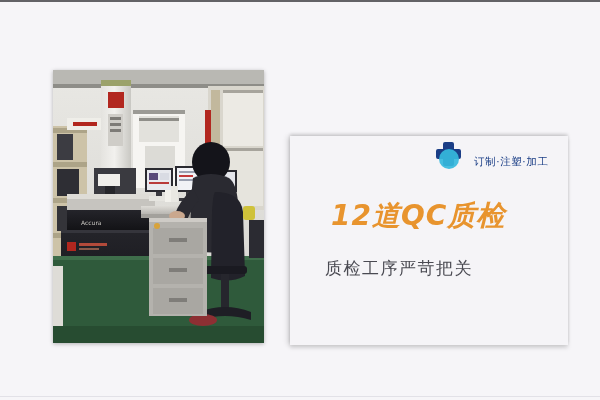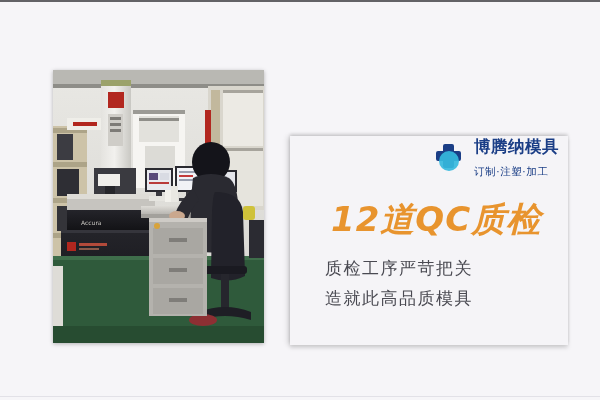--- a/index.html
+++ b/index.html
@@ -91,41 +91,41 @@
     white-space: nowrap;
     margin-top: 10px;
   }
 
   
   .headline {
     position: absolute;
     left: 41px;
     top: 61px;
     font-family: "DejaVu Sans", sans-serif;
-    font-size: 34px;
+    font-size: 28px;
     font-weight: 700;
     font-style: italic;
     color: #e8942e;
     letter-spacing: 1px;
     white-space: nowrap;
   }
 
   
   .body-lines {
     position: absolute;
     left: 35px;
     top: 121px;
   }
   .body-line {
     font-family: "DejaVu Serif", serif;
     font-size: 17px;
     color: #4a4a52;
     letter-spacing: 1.5px;
     white-space: nowrap;
-    margin-bottom: 7px;
+    margin-bottom: 14px;
   }
   .body-line:last-child { margin-bottom: 0; }
 </style>
 </head>
 <body>
 
 <div id="page">
 
   <div class="top-rule"></div>
 
@@ -272,28 +272,26 @@
 
     <div class="logo">
       <span class="logo-mark">
         <svg viewBox="0 0 34 34">
           <path d="M11 3 h7 a2 2 0 0 1 2 2 v5 h5 a2 2 0 0 1 2 2 v6 a2 2 0 0 1 -2 2 h-5 v5 a2 2 0 0 1 -2 2 h-7 a2 2 0 0 1 -2 -2 v-5 h-5 a2 2 0 0 1 -2 -2 v-6 a2 2 0 0 1 2 -2 h5 v-5 a2 2 0 0 1 2 -2 z" fill="#1b3e86"></path>
           <circle cx="15" cy="20" r="10" fill="#35b8dd" opacity="0.92"></circle>
           <path d="M15 10 a10 10 0 0 0 0 20 a7 7 0 0 1 0 -20 z" fill="#ffffff" opacity="0.55"></path>
         </svg>
       </span>
       <span class="logo-text">
-        <div class="logo-name">博腾纳模具</div>
         <div class="logo-sub">订制·注塑·加工</div>
       </span>
     </div>
 
     <div class="headline">12道QC质检</div>
 
     <div class="body-lines">
       <div class="body-line">质检工序严苛把关</div>
-      <div class="body-line">造就此高品质模具</div>
     </div>
 
   </div>
 
   <div class="bottom-rule"></div>
 </div>
 
 </body></html>

